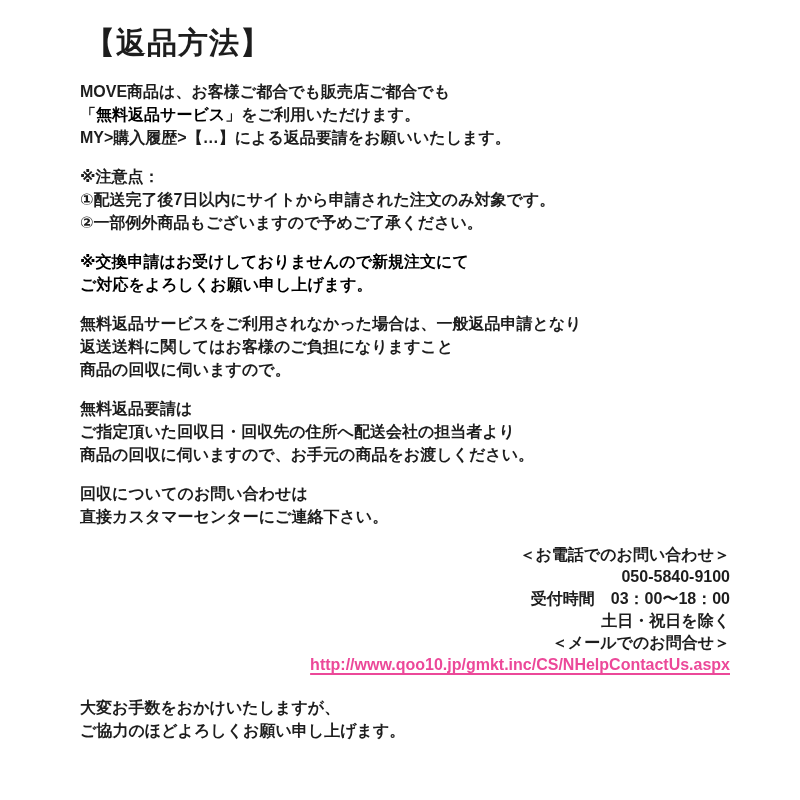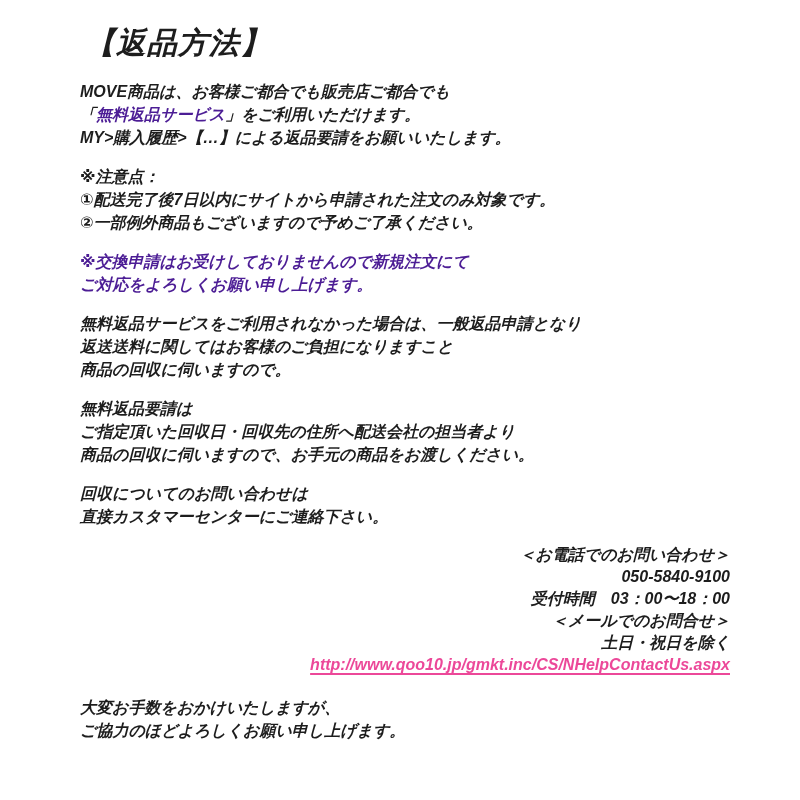--- a/index.html
+++ b/index.html
@@ -1,15 +1,15 @@
 <!DOCTYPE html>
 <html><head>
 <meta charset="utf-8">
 <style>
-  * { margin: 0; padding: 0; box-sizing: border-box; font-style: italic; }
+  * { margin: 0; padding: 0; box-sizing: border-box; }
   html, body { width: 800px; background: #ffffff; }
   .page {
     width: 800px;
     height: 800px;
     background: #ffffff;
     font-family: "Liberation Sans", "DejaVu Sans", sans-serif;
     font-weight: 700;
     color: #1d1d1d;
     padding: 24px 70px 0 80px;
     overflow: hidden;
@@ -19,21 +19,21 @@
     line-height: 38px;
     margin: 0 0 18px 5px;
     letter-spacing: 1px;
   }
   .para {
     font-size: 16px;
     line-height: 23px;
     margin-bottom: 16px;
   }
   .para .line { display: block; }
-  .red { color: #4c1d95; }
+  .red { color: #000000; }
   .contact { line-height: 22px; text-align: right; }
   .url-link {
     color: #ec4899;
     text-decoration: underline;
     text-decoration-thickness: 2px;
     text-underline-offset: 3px;
     font-family: "Liberation Sans", "DejaVu Sans", sans-serif;
   }
   .closing { margin-top: 20px; }
 </style>
@@ -76,22 +76,22 @@
 
   <p class="para">
     <span class="line">回収についてのお問い合わせは</span>
     <span class="line">直接カスタマーセンターにご連絡下さい。</span>
   </p>
 
   <p class="para contact">
     <span class="line">＜お電話でのお問い合わせ＞</span>
     <span class="line">050-5840-9100</span>
     <span class="line">受付時間　03：00〜18：00</span>
+    <span class="line">土日・祝日を除く</span>
     <span class="line">＜メールでのお問合せ＞</span>
-    <span class="line">土日・祝日を除く</span>
     <span class="line"><a href="#" class="url-link">http://www.qoo10.jp/gmkt.inc/CS/NHelpContactUs.aspx</a></span>
   </p>
 
   <p class="para closing">
     <span class="line">大変お手数をおかけいたしますが、</span>
     <span class="line">ご協力のほどよろしくお願い申し上げます。</span>
   </p>
 
 </div>
 

